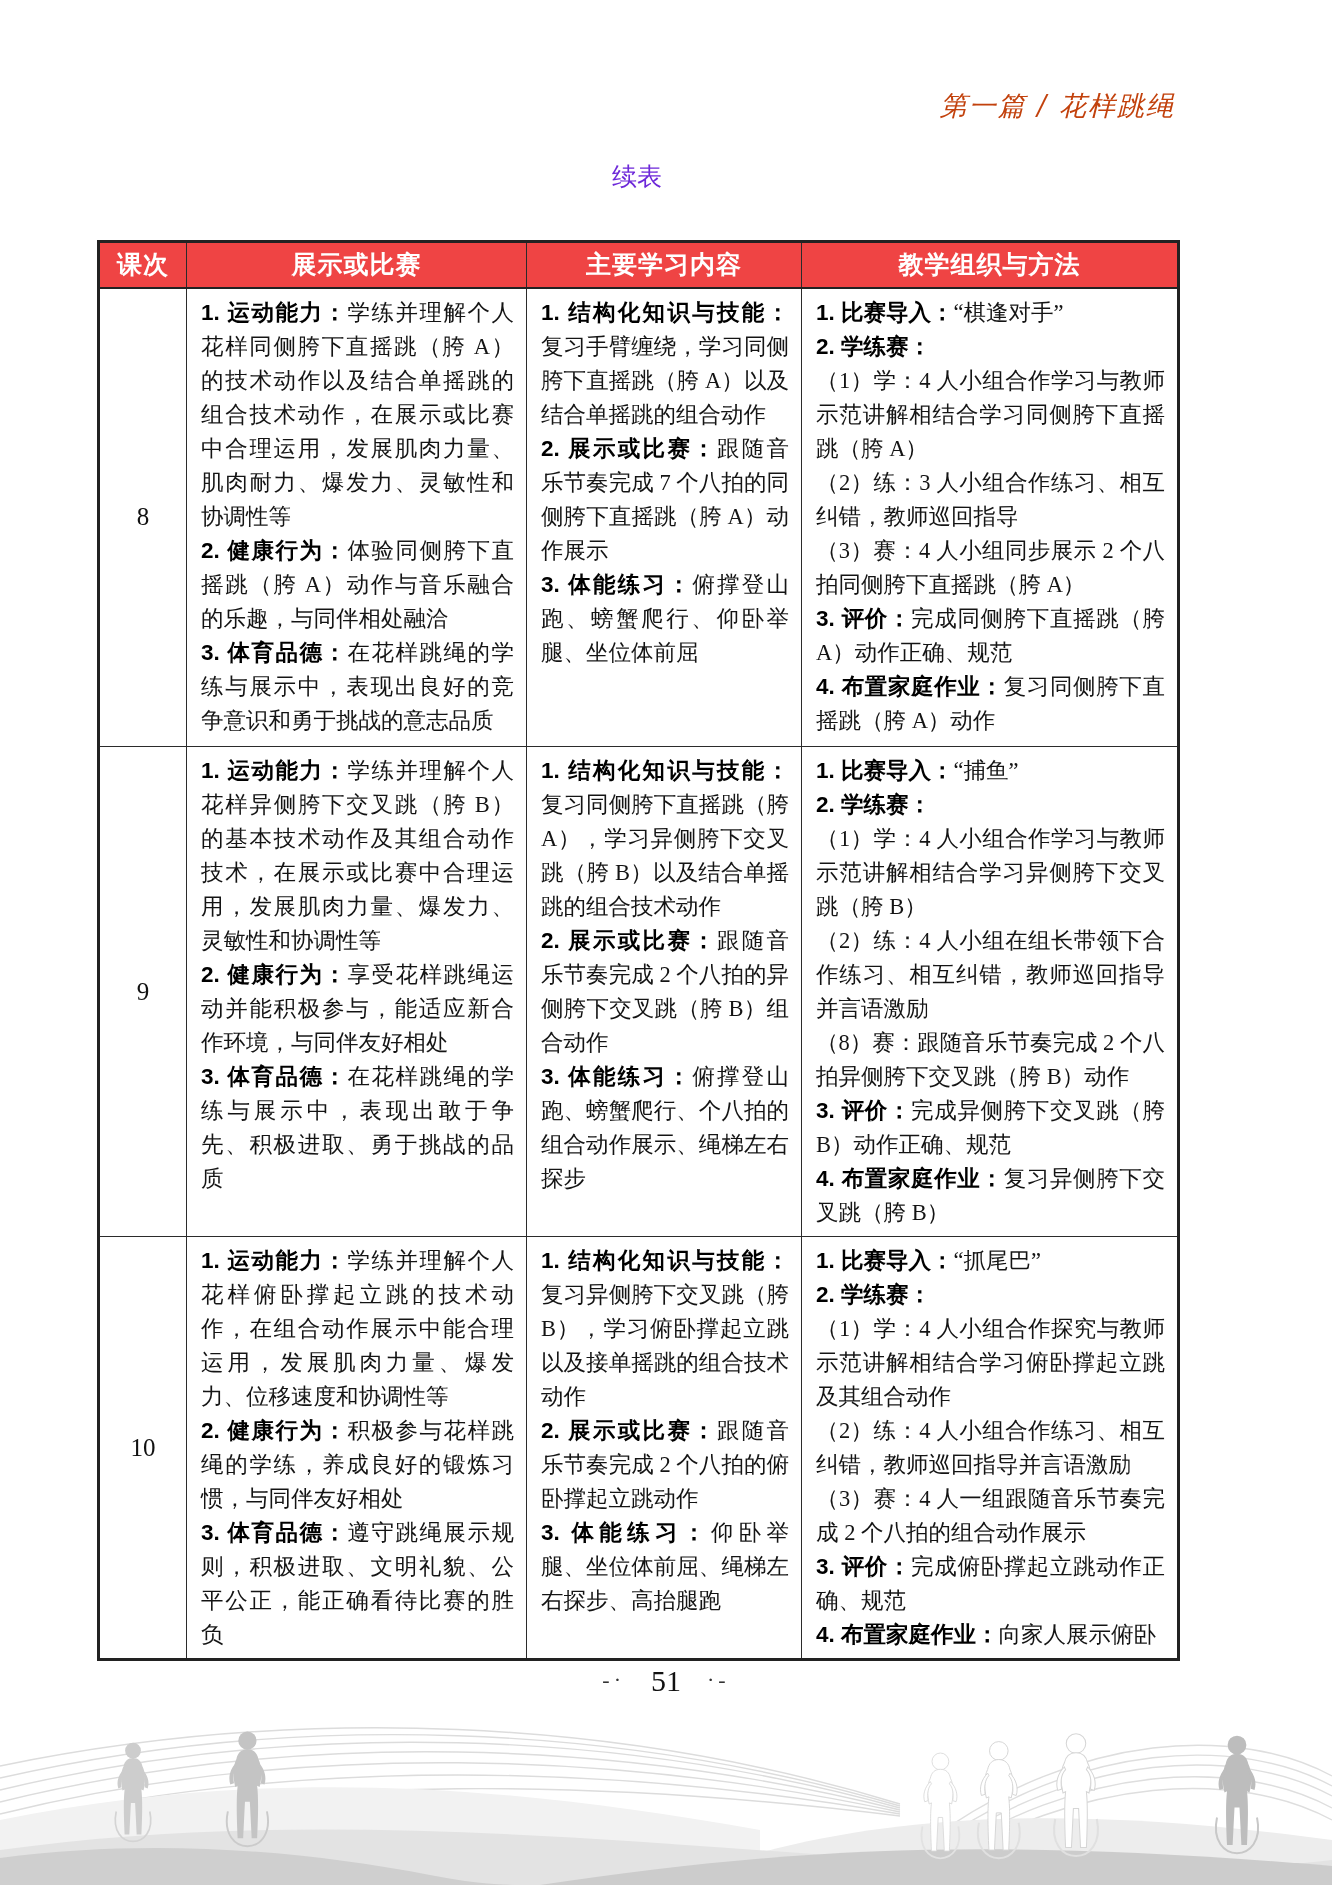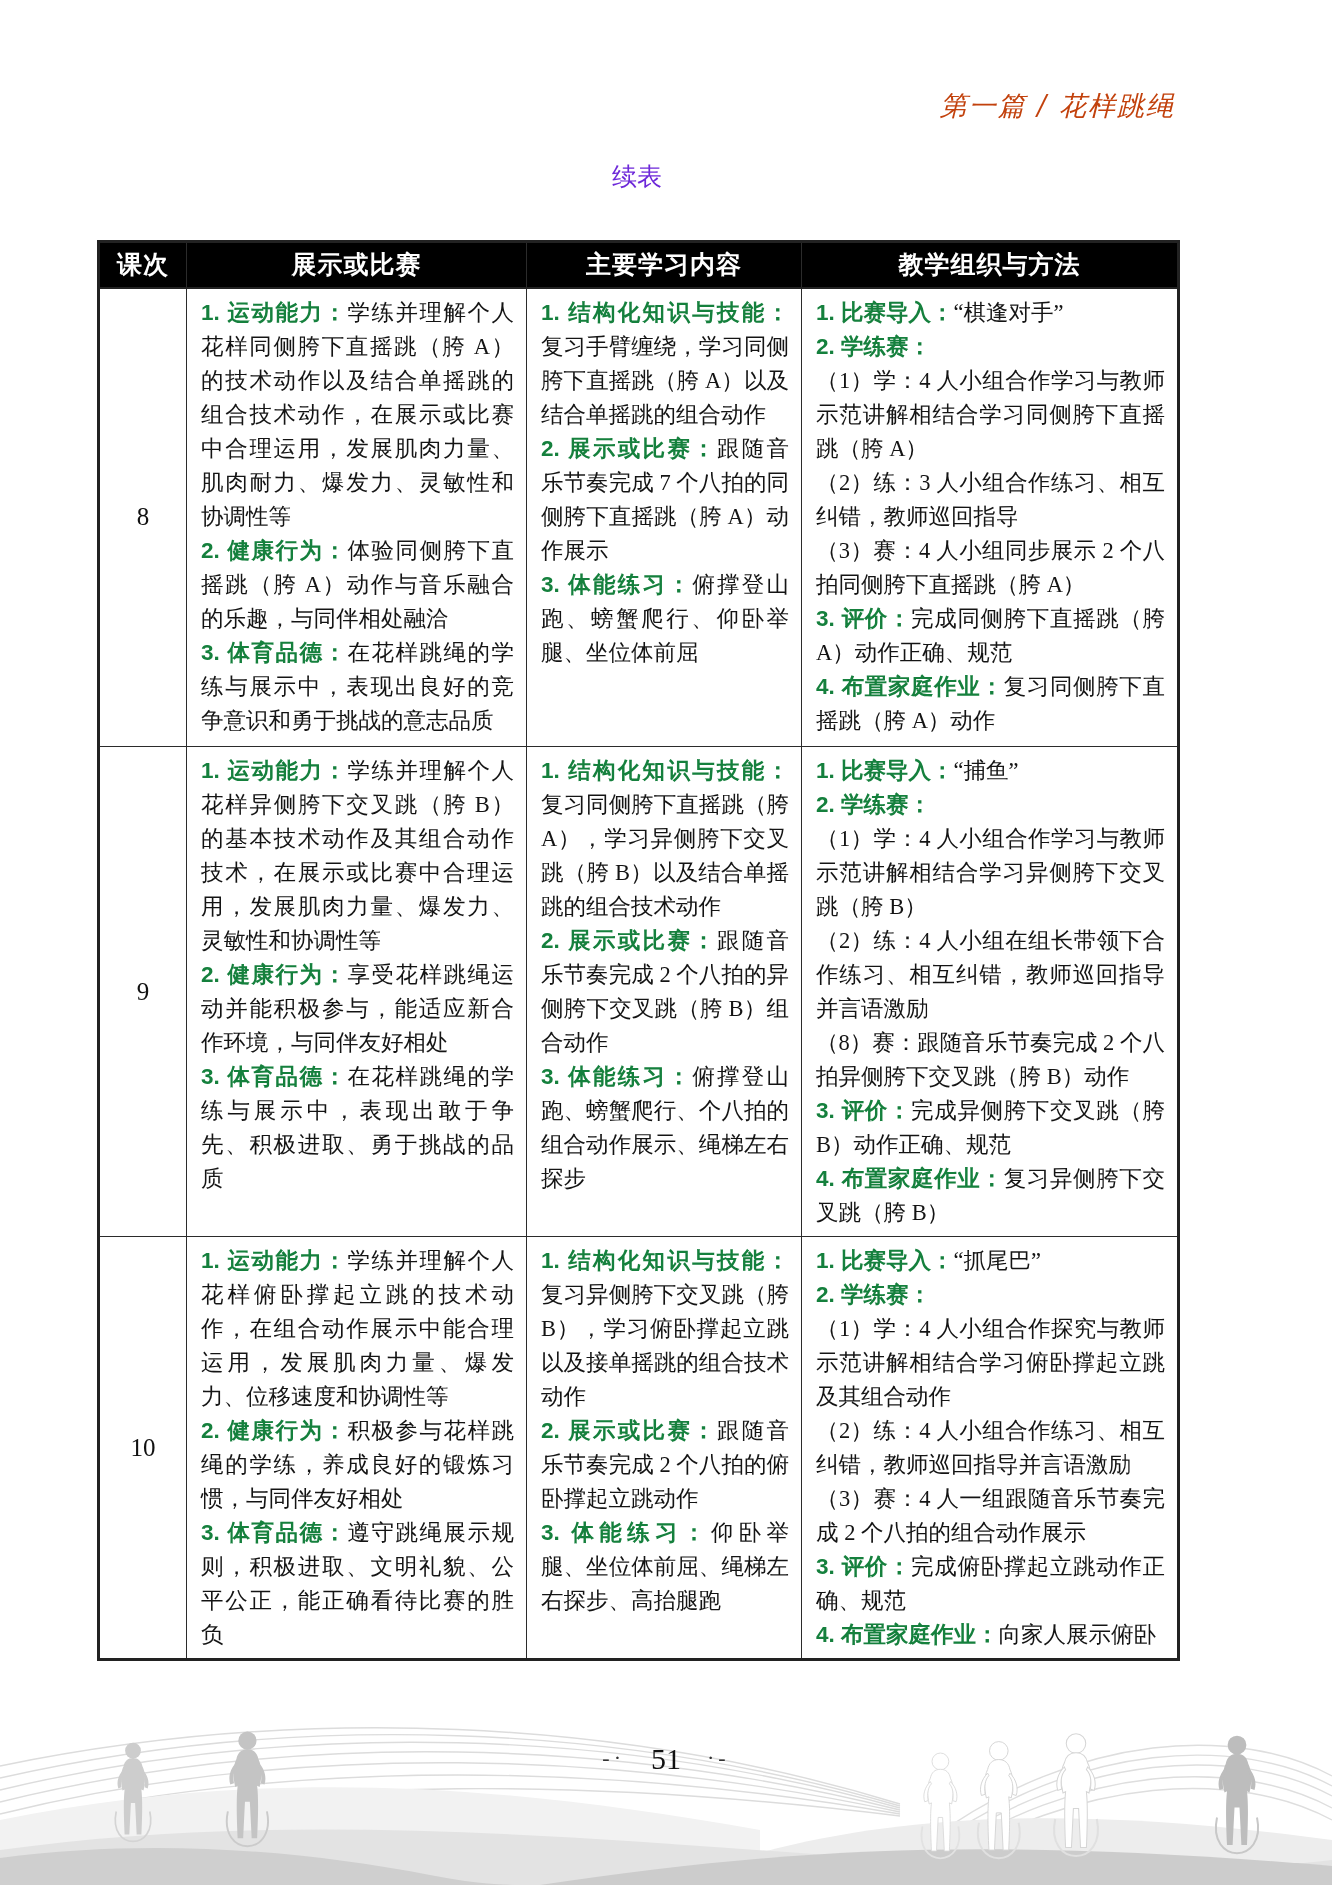--- a/index.html
+++ b/index.html
@@ -20,43 +20,43 @@
   table.lesson-table{
     position:absolute;left:97px;top:240px;width:1080px;
     border-collapse:collapse;table-layout:fixed;
     border:3px solid #222;
   }
   table.lesson-table th, table.lesson-table td{
     border:1.5px solid #2b2b2b;
   }
   tr.header-row{height:46px;}
   tr.header-row th{
-    background:#000000;color:#ffffff;
+    background:#ef4444;color:#ffffff;
     font-family:Liberation Mono, monospace;
     font-weight:bold;font-size:25px;text-align:center;letter-spacing:1px;
     border-bottom:2.5px solid #222;
   }
   tbody tr:nth-child(1){height:459px;}
   tbody tr:nth-child(2){height:488px;}
   tbody tr:nth-child(3){height:413px;}
   td.lesson{
     text-align:center;vertical-align:middle;font-size:25px;color:#111;
   }
   td.cell{
     vertical-align:top;padding:7px 12px 6px 14px;
     font-size:22.5px;line-height:34px;text-align:justify;
     text-justify:inter-character;color:#141414;
   }
   td.cell .para{margin:0;}
   td.cell .lead{
     font-family:"Liberation Sans","DejaVu Sans",sans-serif;
-    font-weight:bold;color:#15803d;margin-top:32px;
+    font-weight:bold;color:#000000;margin-top:32px;
   }
   .page-number-line{
-    position:absolute;top:1742px;left:0;width:100%;text-align:center;
+    position:absolute;top:1664px;left:0;width:100%;text-align:center;
     font-size:30px;color:#111;z-index:5;
   }
   .page-number-line .decor{
     font-size:22px;color:#333;position:relative;top:-4px;padding:0 26px;
     letter-spacing:4px;
   }
   .footer-art{
     position:absolute;left:0;top:1690px;width:1332px;height:195px;z-index:1;
   }
 </style>

